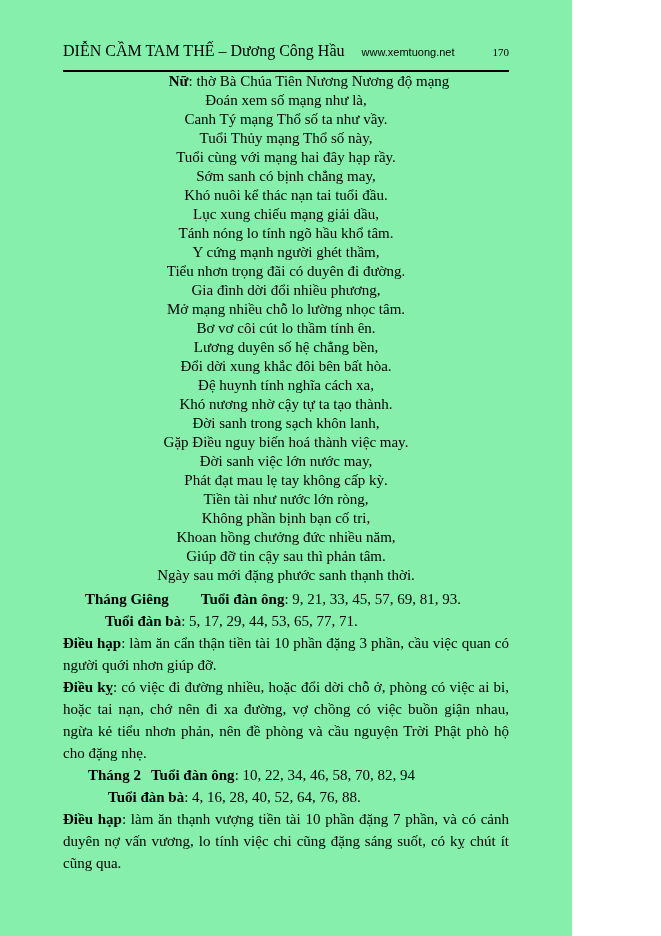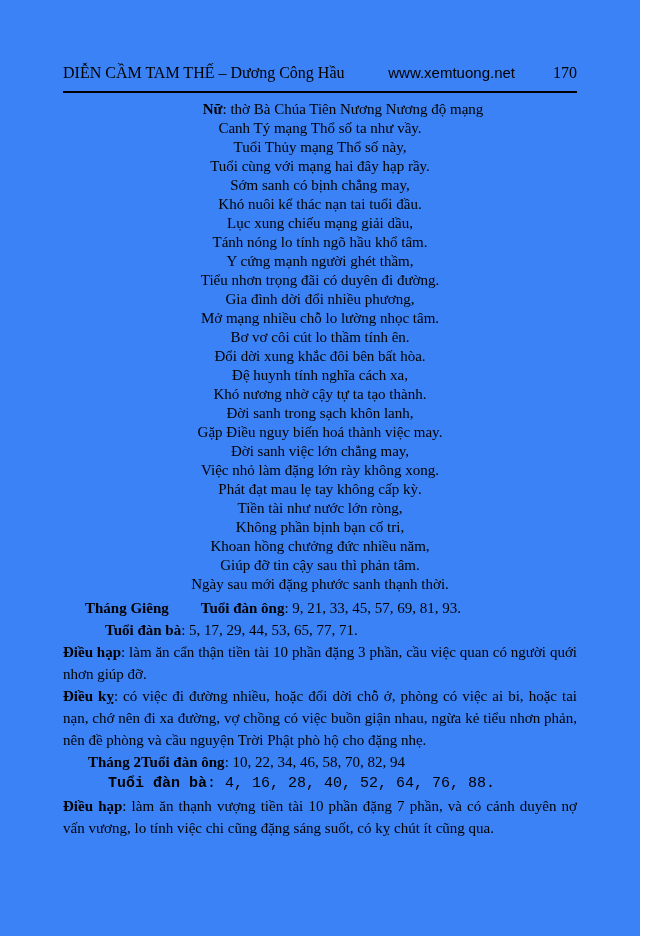--- a/index.html
+++ b/index.html
@@ -1,90 +1,90 @@
 <!DOCTYPE html>
 <html><head>
 <meta charset="utf-8">
 <style>
   html, body { margin: 0; padding: 0; background: #ffffff; }
   .page {
     position: relative;
-    width: 640px;
+    width: 572px;
     height: 936px;
-    background: #3b82f6;
+    background: #86efac;
     box-sizing: border-box;
-    padding: 64px 63px 0 63px;
+    padding: 42px 63px 0 63px;
     color: #000000;
     font-family: "Liberation Serif", "DejaVu Serif", serif;
     font-size: 15px;
   }
   .header {
     display: flex;
     justify-content: space-between;
     align-items: baseline;
     font-size: 16px;
     line-height: 18px;
   }
   .header-right { display: flex; gap: 38px; align-items: baseline; }
-  .site { font-family: "Liberation Sans", "DejaVu Sans", sans-serif; font-size: 15px; text-align: center; }
-  .pagenum { font-size: 16px; }
+  .site { font-family: "Liberation Sans", "DejaVu Sans", sans-serif; font-size: 11px; text-align: center; }
+  .pagenum { font-size: 11px; }
   .rule { border-bottom: 2px solid #000; margin-top: 9px; }
   .verse {
-    margin-top: 7px;
     text-align: center;
     line-height: 19px;
   }
   .vline { white-space: nowrap; }
   .vline-intro { margin-left: 46px; }
   .sections { margin-top: 3px; line-height: 22px; }
   .line { white-space: nowrap; }
   .month1-line { padding-left: 22px; }
   .month1-line .month-label { margin-right: 32px; }
   .women1-line { padding-left: 42px; }
   .month2-line { padding-left: 25px; }
-  .month2-line .month-label { }
-  .women2-line { padding-left: 45px; font-family: Liberation Mono, monospace; }
+  .month2-line .month-label { margin-right: 10px; }
+  .women2-line { padding-left: 45px; }
   .para { margin: 0; text-align: justify; }
   b { font-weight: bold; }
 </style>
 </head>
 <body>
 
 <div class="page">
 
   <div class="header">
     <span class="title">DIỄN CẦM TAM THẾ – Dương Công Hầu</span>
     <span class="header-right">
       <span class="site">www.xemtuong.net</span>
       <span class="pagenum">170</span>
     </span>
   </div>
   <div class="rule"></div>
 
   <div class="verse">
     <div class="vline vline-intro"><b>Nữ</b><span>: thờ Bà Chúa Tiên Nương Nương độ mạng</span></div>
+    <div class="vline">Đoán xem số mạng như là,</div>
     <div class="vline">Canh Tý mạng Thổ số ta như vầy.</div>
     <div class="vline">Tuổi Thủy mạng Thổ số này,</div>
     <div class="vline">Tuổi cùng với mạng hai đây hạp rầy.</div>
     <div class="vline">Sớm sanh có bịnh chẳng may,</div>
     <div class="vline">Khó nuôi kể thác nạn tai tuổi đầu.</div>
     <div class="vline">Lục xung chiếu mạng giải dầu,</div>
     <div class="vline">Tánh nóng lo tính ngõ hầu khổ tâm.</div>
     <div class="vline">Y cứng mạnh người ghét thầm,</div>
     <div class="vline">Tiểu nhơn trọng đãi có duyên đi đường.</div>
     <div class="vline">Gia đình dời đổi nhiều phương,</div>
     <div class="vline">Mở mạng nhiều chỗ lo lường nhọc tâm.</div>
     <div class="vline">Bơ vơ côi cút lo thầm tính ên.</div>
+    <div class="vline">Lương duyên số hệ chẳng bền,</div>
     <div class="vline">Đổi dời xung khắc đôi bên bất hòa.</div>
     <div class="vline">Đệ huynh tính nghĩa cách xa,</div>
     <div class="vline">Khó nương nhờ cậy tự ta tạo thành.</div>
     <div class="vline">Đời sanh trong sạch khôn lanh,</div>
     <div class="vline">Gặp Điều nguy biến hoá thành việc may.</div>
-    <div class="vline">Đời sanh việc lớn chẳng may,</div>
-    <div class="vline">Việc nhỏ làm đặng lớn rày không xong.</div>
+    <div class="vline">Đời sanh việc lớn nước may,</div>
     <div class="vline">Phát đạt mau lẹ tay không cấp kỳ.</div>
     <div class="vline">Tiền tài như nước lớn ròng,</div>
     <div class="vline">Không phần bịnh bạn cố tri,</div>
     <div class="vline">Khoan hồng chưởng đức nhiều năm,</div>
     <div class="vline">Giúp đỡ tin cậy sau thì phản tâm.</div>
     <div class="vline">Ngày sau mới đặng phước sanh thạnh thời.</div>
   </div>
 
   <div class="sections">
 

